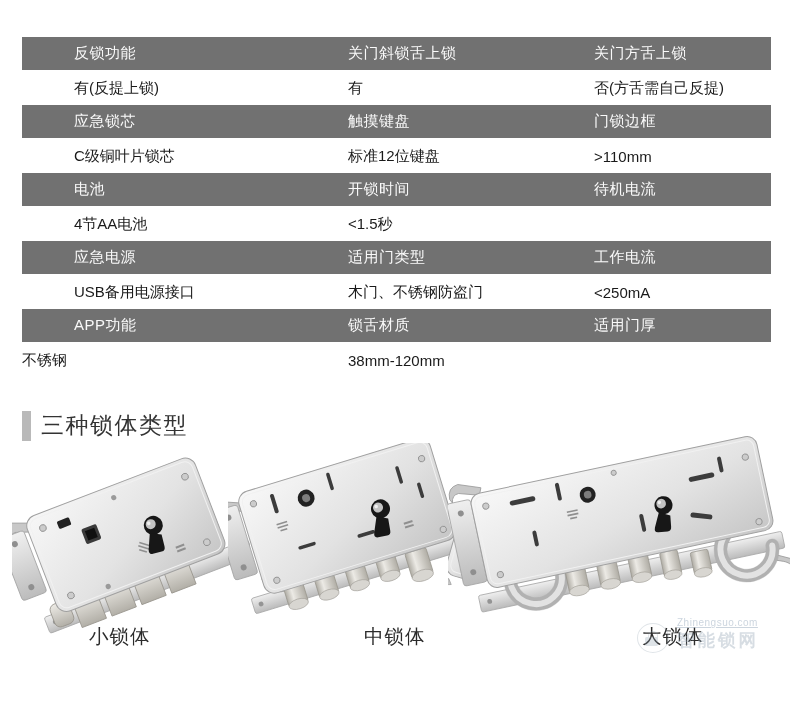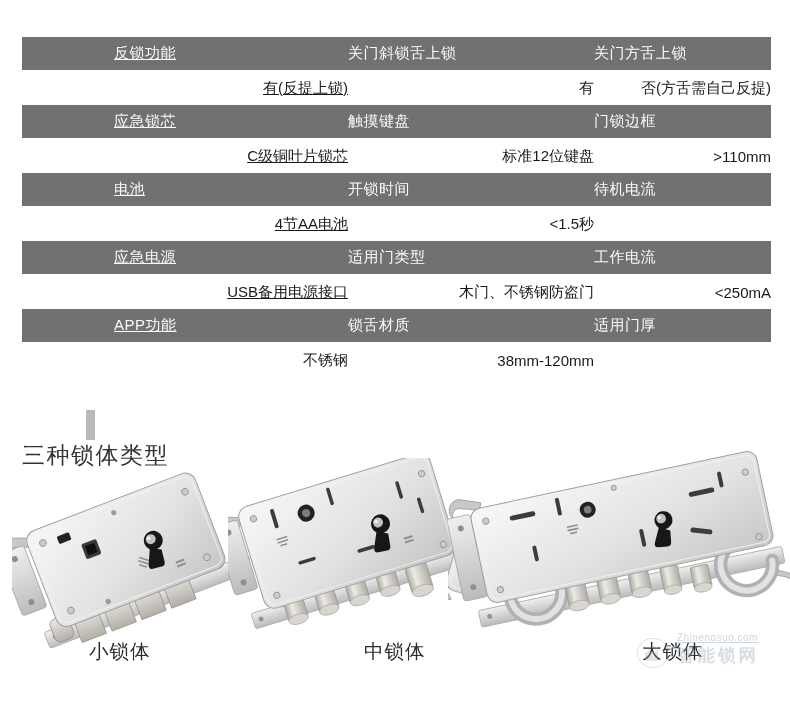--- a/index.html
+++ b/index.html
@@ -5,28 +5,28 @@
   html,body{margin:0;padding:0;}
   body{
     width:790px;height:703px;position:relative;overflow:hidden;
     background:#ffffff;
     font-family:"Liberation Sans","DejaVu Sans",sans-serif;
   }
   
   .spec-table{position:absolute;left:22px;top:37px;width:749px;}
   .spec-row{display:grid;grid-template-columns:326px 246px 177px;height:34px;align-items:center;font-size:15px;}
   .spec-row.hdr{background:#717171;color:#fafafa;height:33px;margin-bottom:1px;letter-spacing:0.5px;}
-  .spec-row.val{color:#1a1a1a;text-align:right;}
-  .spec-cell.c1{padding-left:92px;text-decoration:underline;}
+  .spec-row.val{color:#1a1a1a;}
+  .spec-cell.c1{padding-left:52px;}
   
-  .section-head{position:absolute;left:22px;top:410px;display:flex;align-items:center;flex-direction:column;}
+  .section-head{position:absolute;left:22px;top:410px;display:flex;align-items:center;}
   .title-bar{width:9px;height:30px;background:#b9b9b9;margin-right:10px;}
   .section-title{font-size:23px;color:#333333;letter-spacing:1.5px;}
   
-  .locks{position:absolute;left:0;top:440px;width:676px;height:263px;text-align:right;}
+  .locks{position:absolute;left:0;top:425px;width:676px;height:263px;text-align:right;}
   .lock{position:absolute;}
   .lock-small{left:12px;top:28px;}
   .lock-medium{left:228px;top:18px;}
   .lock-large{left:448px;top:10px;}
   .lock-label{position:absolute;font-size:19.5px;color:#2b2b2b;letter-spacing:1px;white-space:nowrap;}
   .label-small{left:89px;top:198px;}
   .label-medium{left:364px;top:198px;}
   .label-large{left:642px;top:198px;}
   
   .watermark{position:absolute;left:635px;top:192px;width:155px;height:50px;pointer-events:none;}

